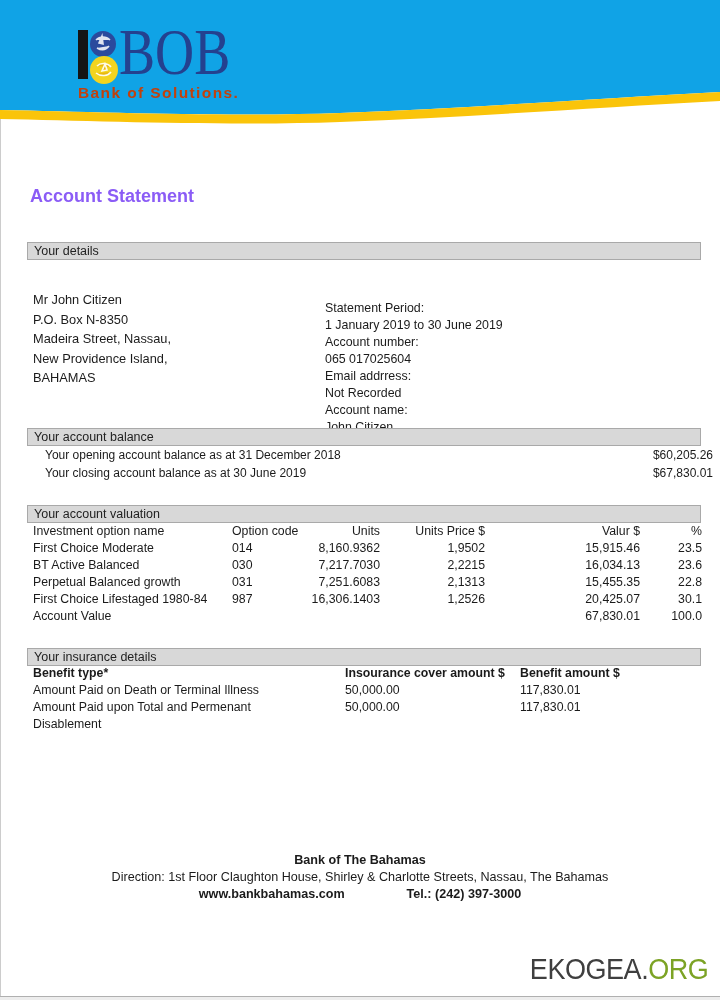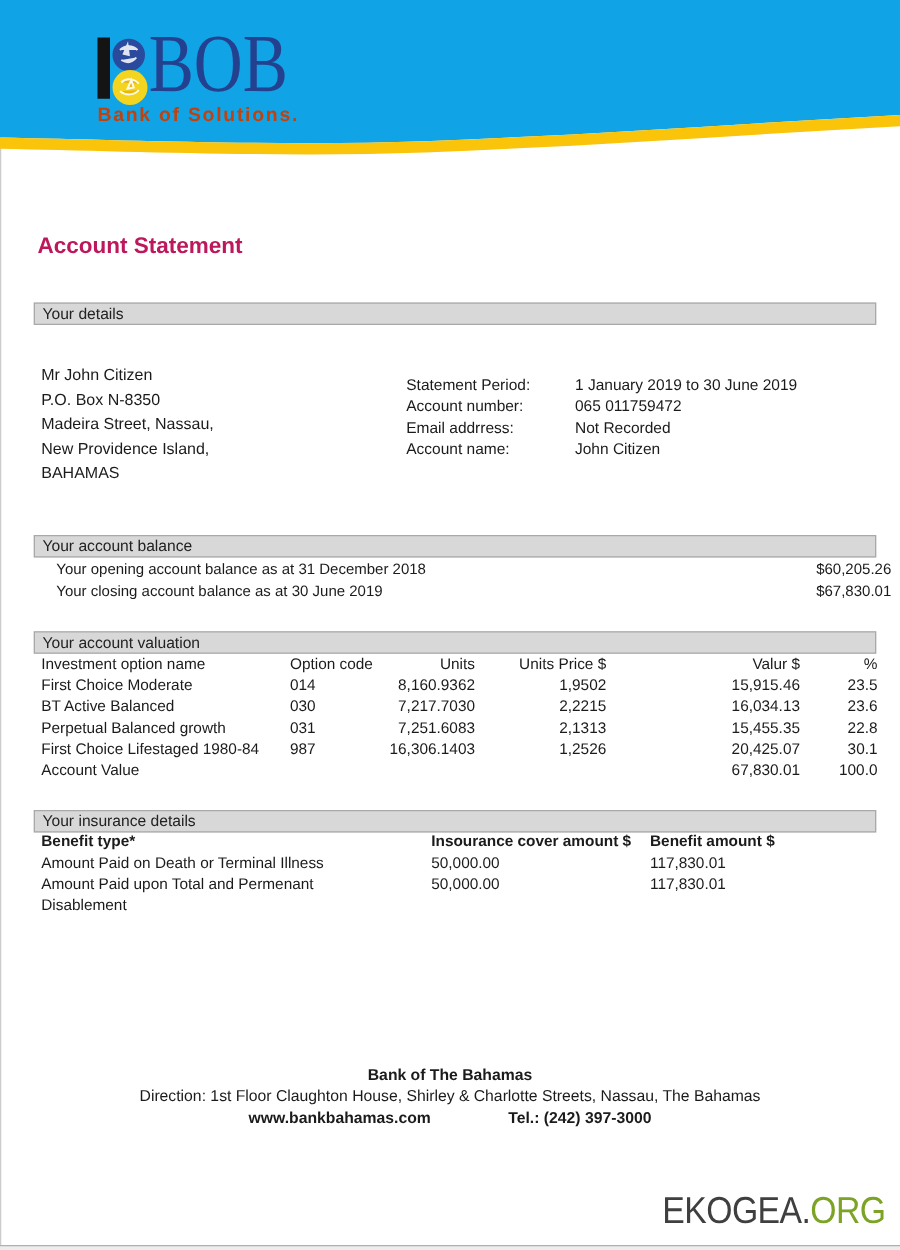--- a/index.html
+++ b/index.html
@@ -26,26 +26,26 @@
     font-size:15.5px; font-weight:bold; color:#c2410c; letter-spacing:1.4px; white-space:nowrap;
   }
 
   
   .abs { position:absolute; z-index:2; }
   .section-bar {
     position:absolute; left:27px; width:674px; height:18px; z-index:2;
     background:#d8d8d8; border:1px solid #a9a9a9;
     font-size:12.5px; line-height:16px; padding-left:6px; color:#222222;
   }
-  .page-title { left:30px; top:186px; font-size:18px; font-weight:bold; color:#be185d; }
+  .page-title { left:30px; top:186px; font-size:18px; font-weight:bold; color:#8b5cf6; }
 
   
   .address-block { left:33px; top:290px; font-size:12.8px; line-height:19.5px; }
   .fields-block { left:325px; top:300px; font-size:12.4px; line-height:17px; }
-  .field-row { display:flex; }
+  .field-row { display:flex;flex-direction:column; }
   .field-label { width:135px; }
   .field-value {}
 
   
   .balance-rows { left:39px; top:447px; width:674px; font-size:12px; }
   .balance-row { display:flex; justify-content:space-between; height:17.5px; line-height:17.5px; }
   .balance-row .lbl { padding-left:6px; }
   .balance-row .amt { text-align:right; }
 
   
@@ -114,21 +114,21 @@
     <div>BAHAMAS</div>
   </div>
 
   <div class="abs fields-block">
     <div class="field-row">
       <span class="field-label">Statement Period:</span>
       <span class="field-value">1 January 2019 to 30 June 2019</span>
     </div>
     <div class="field-row">
       <span class="field-label">Account number:</span>
-      <span class="field-value">065 011759472</span>
+      <span class="field-value">065 017025604</span>
     </div>
     <div class="field-row">
       <span class="field-label">Email addrress:</span>
       <span class="field-value">Not Recorded</span>
     </div>
     <div class="field-row">
       <span class="field-label">Account name:</span>
       <span class="field-value">John Citizen</span>
     </div>
   </div>

